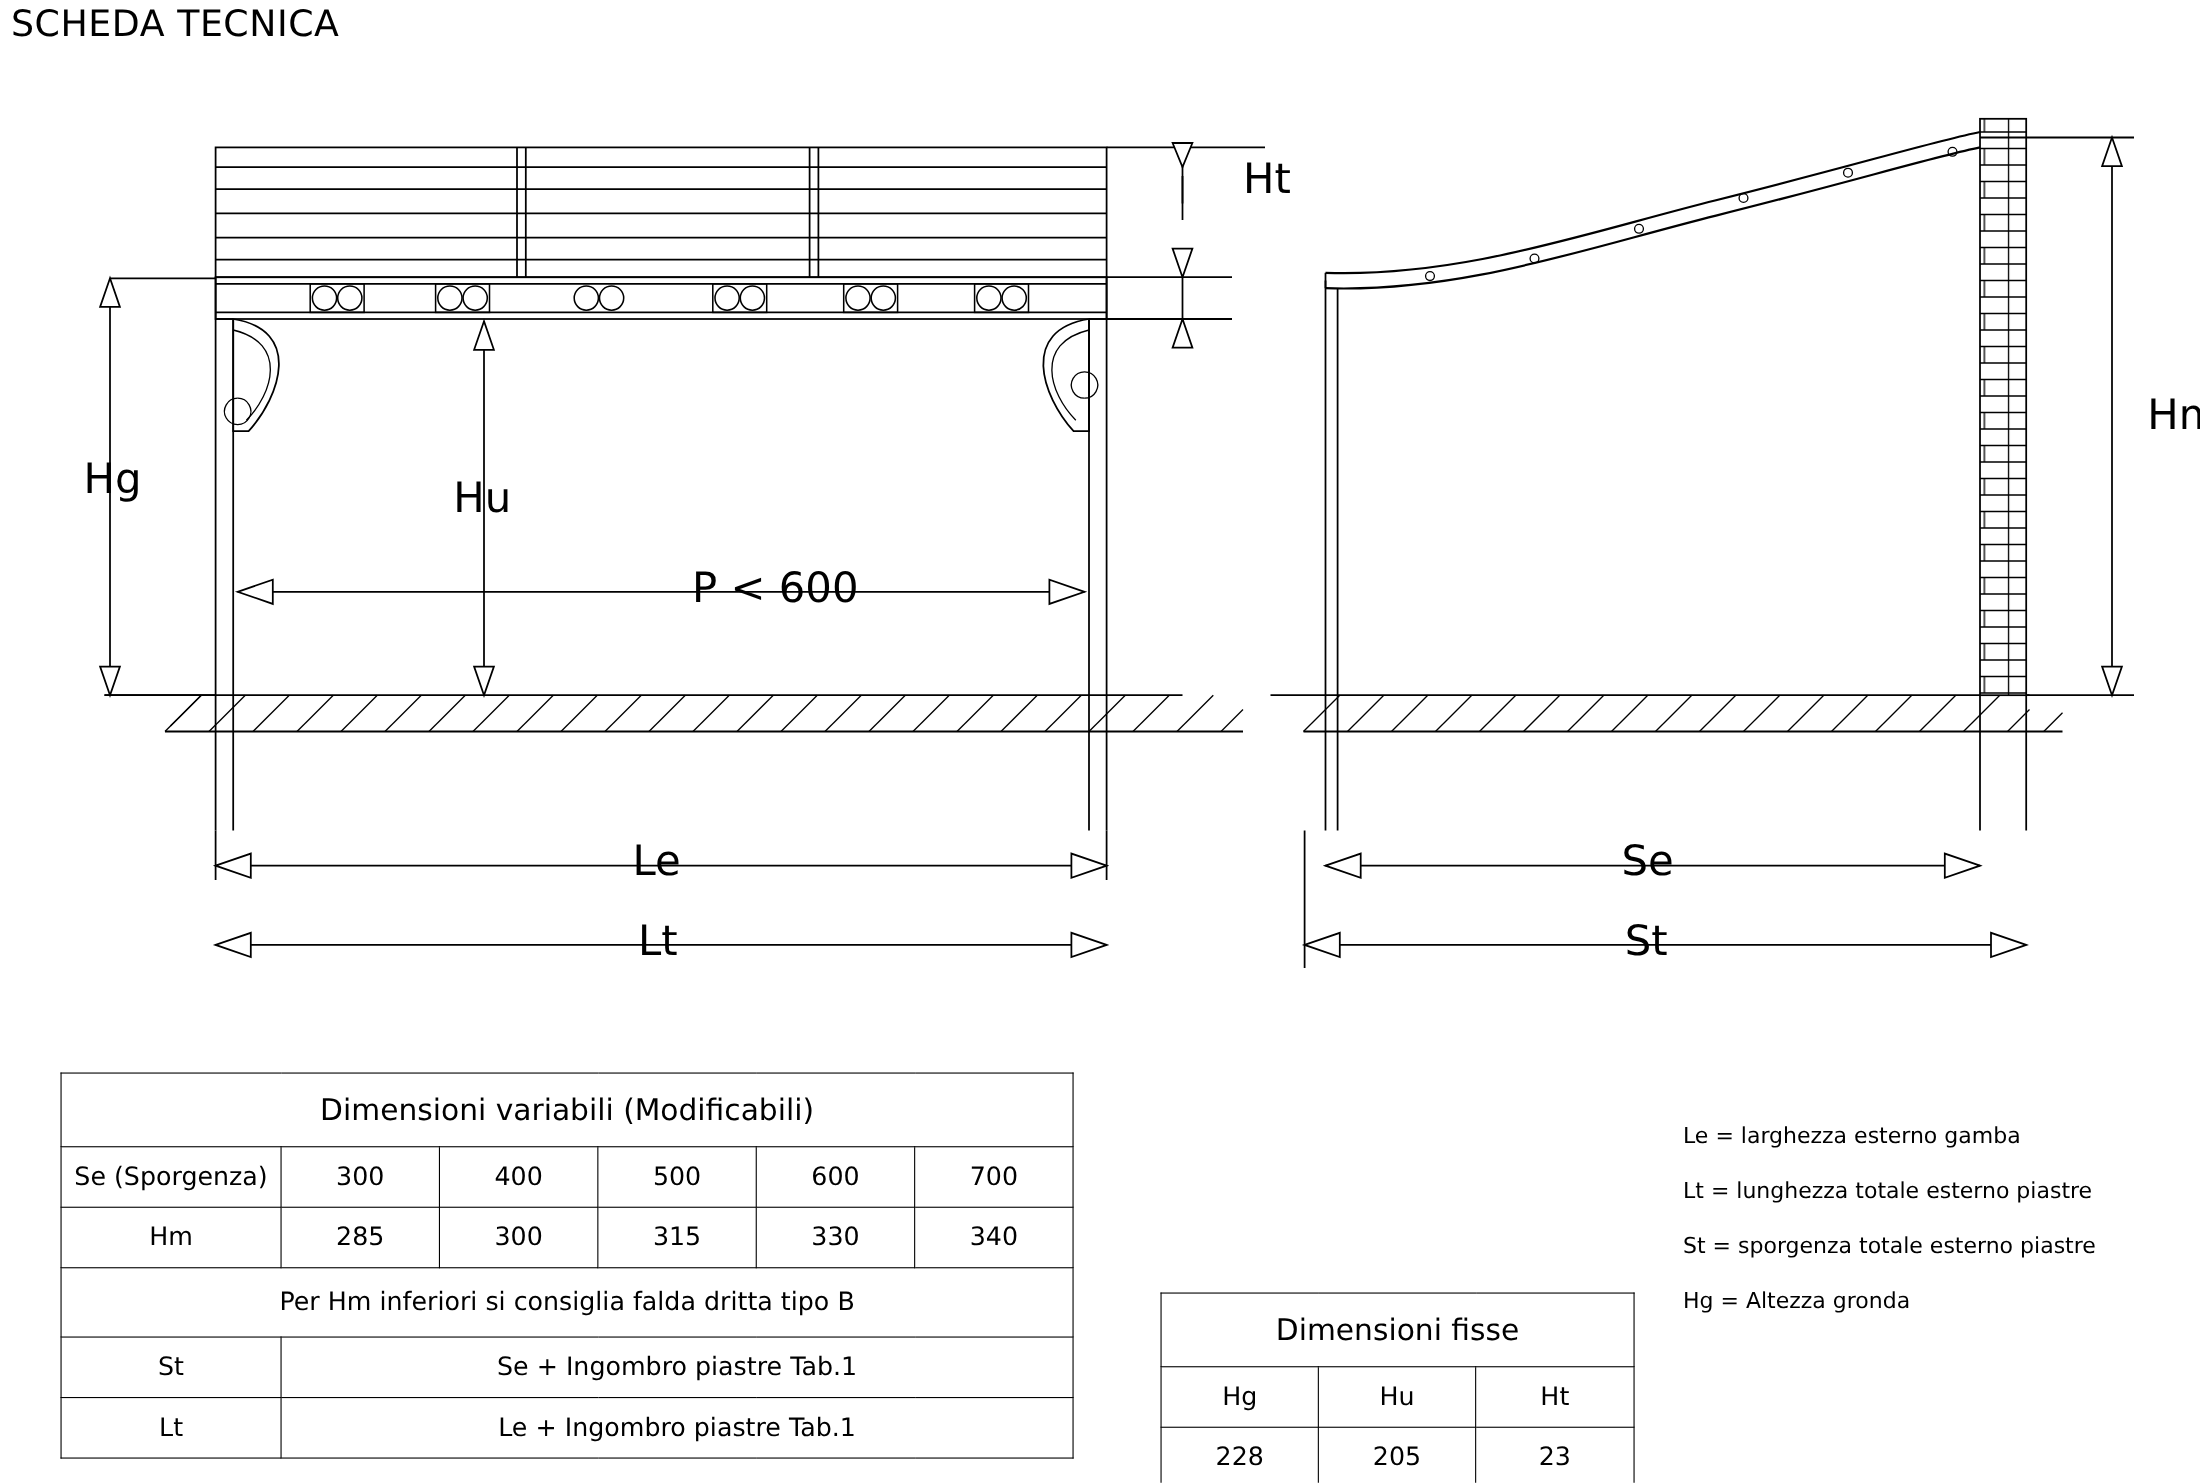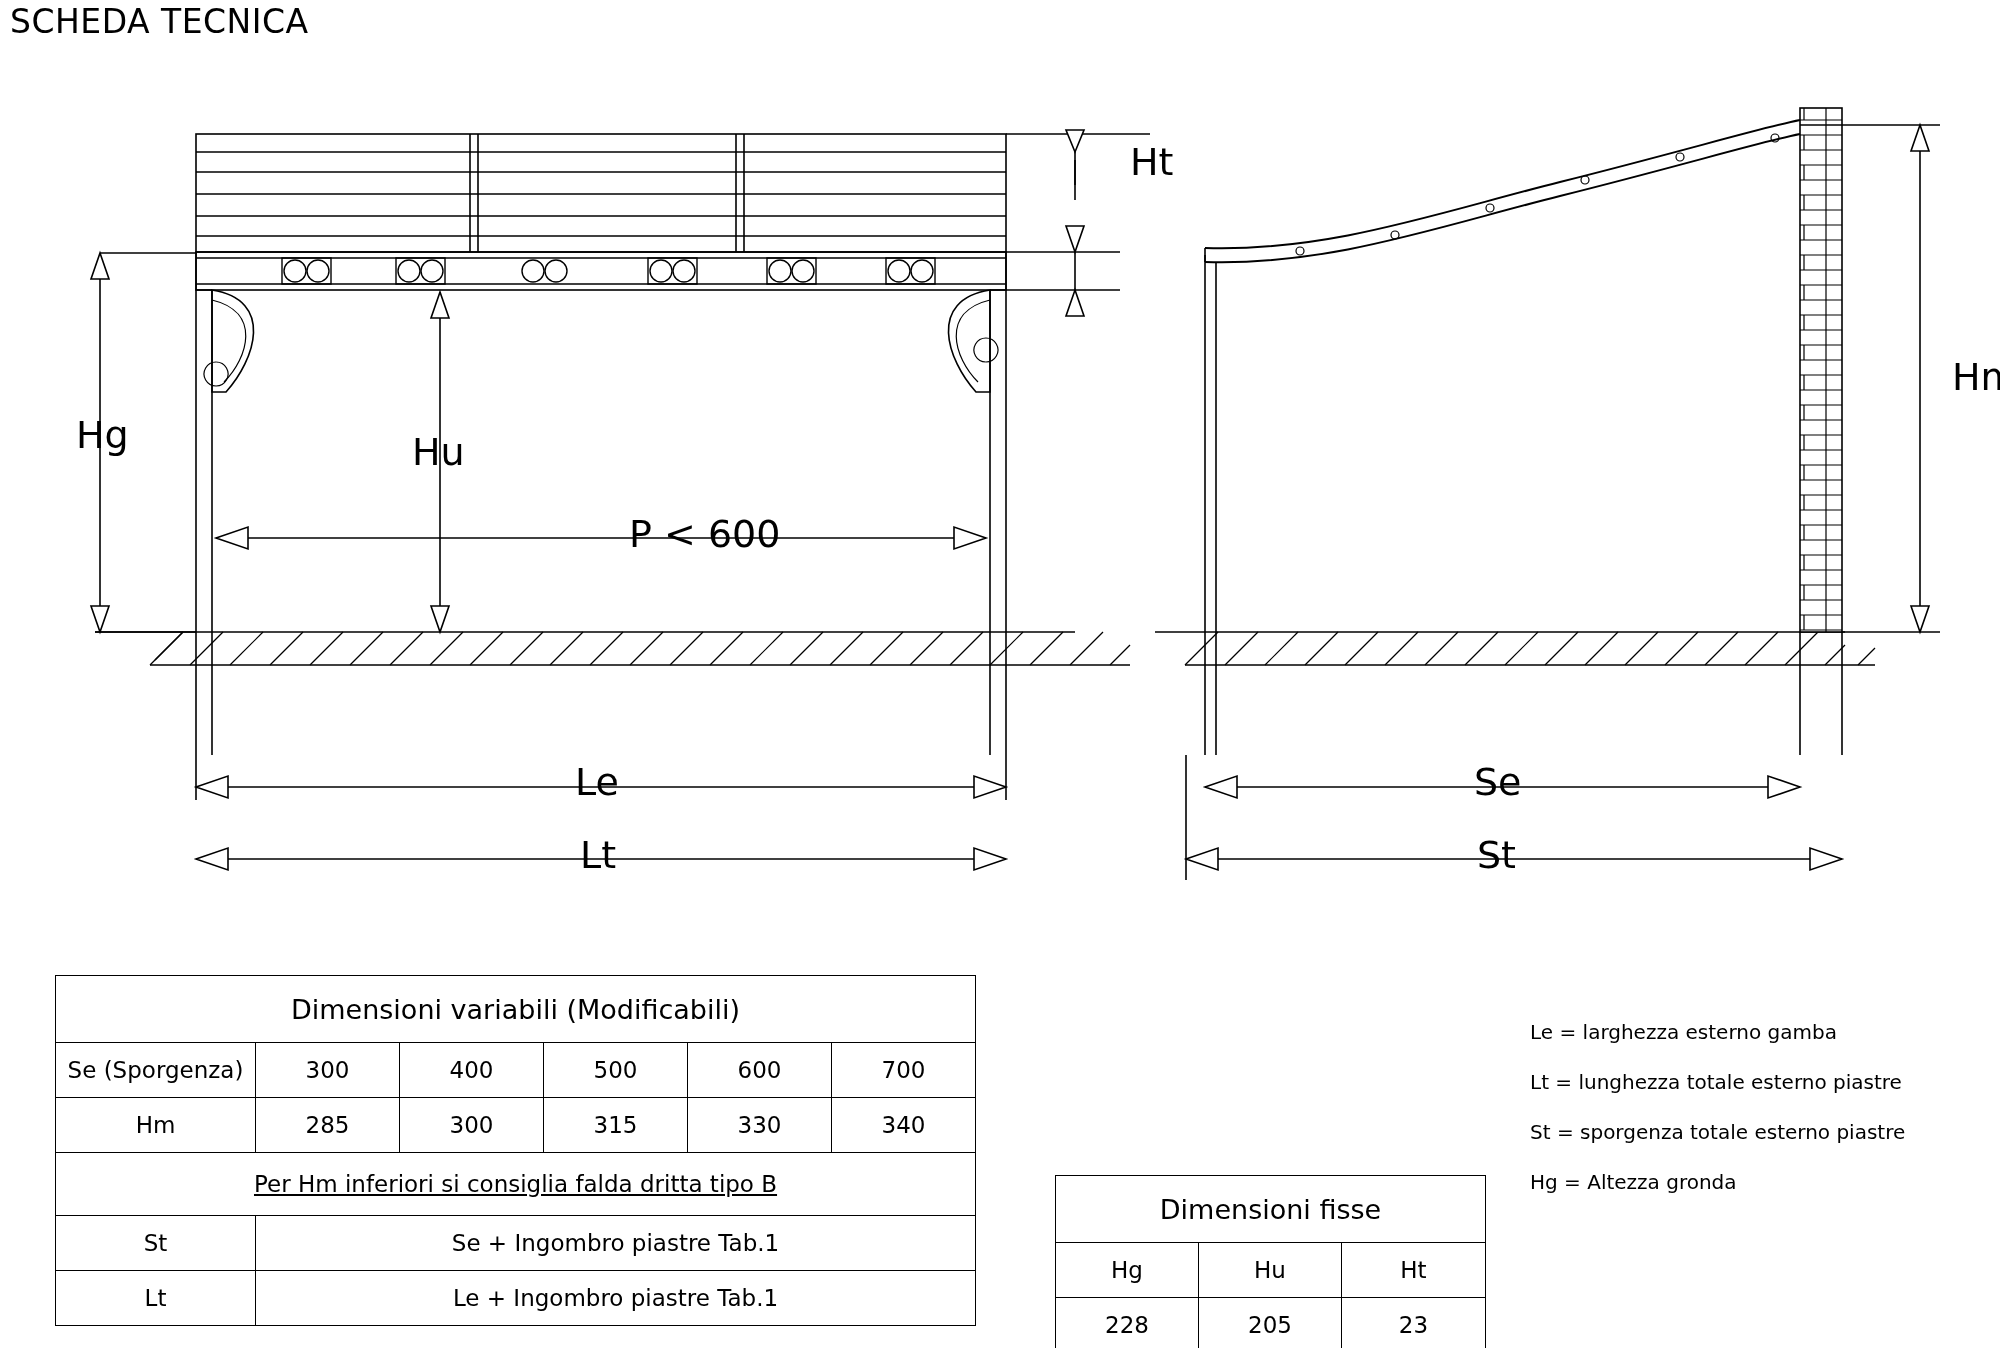--- a/index.html
+++ b/index.html
@@ -58,21 +58,20 @@
     width: 920px;
   }
   #var-table td.title {
     font-size: 27px;
     padding: 14px 2px;
     text-align: center;
   }
   #var-table td.note {
     font-size: 23px;
     padding: 12px 2px;
-    text-decoration: underline;
   }
   #fix-table {
     position: absolute;
     left: 1055px;
     top: 1175px;
     width: 430px;
   }
   #fix-table td.title {
     font-size: 27px;
     padding: 14px 2px;

